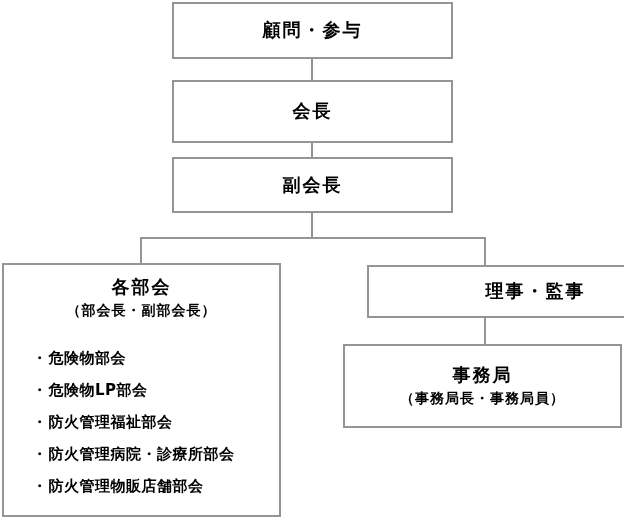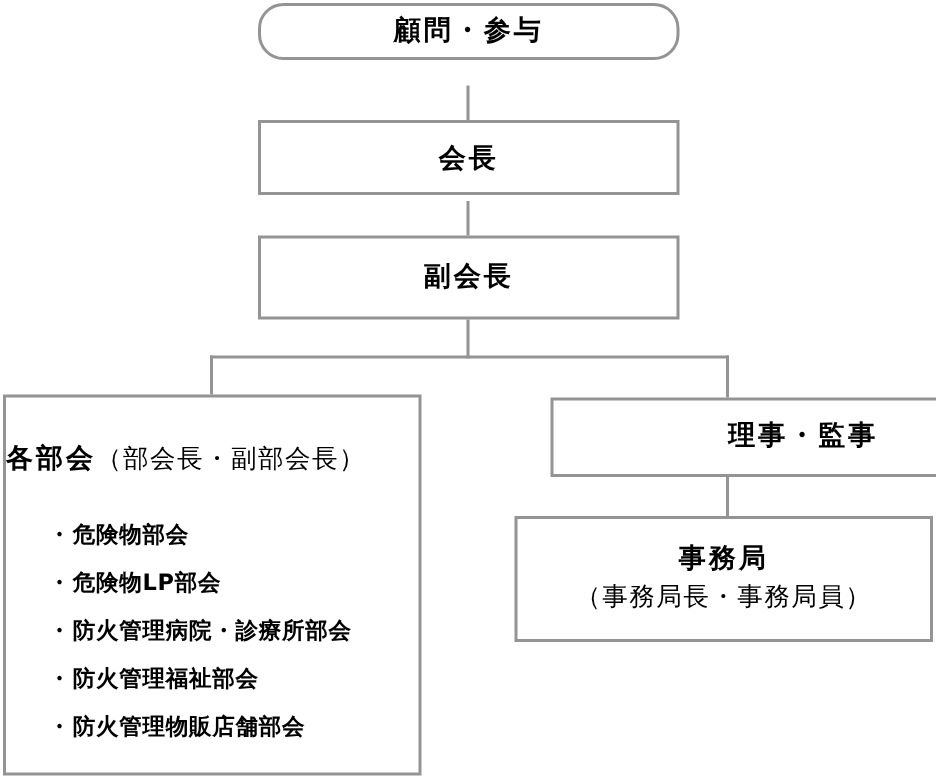--- a/index.html
+++ b/index.html
@@ -31,43 +31,42 @@
     z-index: 2;
   }
   .box .title {
     font-size: 18px;
     font-weight: bold;
     letter-spacing: 2px;
     line-height: 1.35;
     white-space: nowrap;
   }
   .box .subtitle {
-    font-size: 17px;
-    font-weight: normal;
+    font-size: 14px;
+    font-weight: bold;
     letter-spacing: 1px;
     line-height: 1.4;
     margin-top: 2px;
     white-space: nowrap;
   }
   
-  #box-komon   { left: 172px; top: 2px;   width: 281px; height: 38px; border-radius: 17px; }
-  #box-kaicho  { left: 172px; top: 80px;  width: 281px; height: 50px; font-family: Liberation Serif, serif; }
+  #box-komon   { left: 172px; top: 2px;   width: 281px; height: 57px; }
+  #box-kaicho  { left: 172px; top: 80px;  width: 281px; height: 63px; }
   #box-fuku    { left: 172px; top: 157px; width: 281px; height: 56px; align-items: center; }
   #box-bukai   { left: 2px;   top: 263px; width: 279px; height: 254px;
                  justify-content: flex-start; padding-top: 10px; }
   #box-riji    { left: 343px; top: 265px; width: 337px; height: 53px; margin-left: 24px; }
   #box-jimu    { left: 343px; top: 344px; width: 279px; height: 84px; }
 
   
   .bukai-head {
     display: flex;
-    flex-direction: row;
+    flex-direction: column;
     align-items: center;
     width: 100%;
-    margin-top: 18px;
   }
   .dept-list {
     list-style: none;
     margin: 0;
     padding: 0;
     align-self: flex-start;
     margin-left: 28px;
     margin-top: 18px;
     text-align: left;
   }
@@ -126,22 +125,22 @@
   </div>
 
   <div class="box" id="box-bukai">
     <div class="bukai-head">
       <div class="title">各部会</div>
       <div class="subtitle">（部会長・副部会長）</div>
     </div>
     <ul class="dept-list" id="dept-list">
         <li><span class="bullet">・</span><span>危険物部会</span></li>
         <li><span class="bullet">・</span><span>危険物LP部会</span></li>
+        <li><span class="bullet">・</span><span>防火管理福祉部会</span></li>
         <li><span class="bullet">・</span><span>防火管理病院・診療所部会</span></li>
-        <li><span class="bullet">・</span><span>防火管理福祉部会</span></li>
         <li><span class="bullet">・</span><span>防火管理物販店舗部会</span></li>
       </ul>
   </div>
 
   <div class="box" id="box-riji">
     <div class="title">理事・監事</div>
   </div>
 
   <div class="box" id="box-jimu">
     <div class="title">事務局</div>

